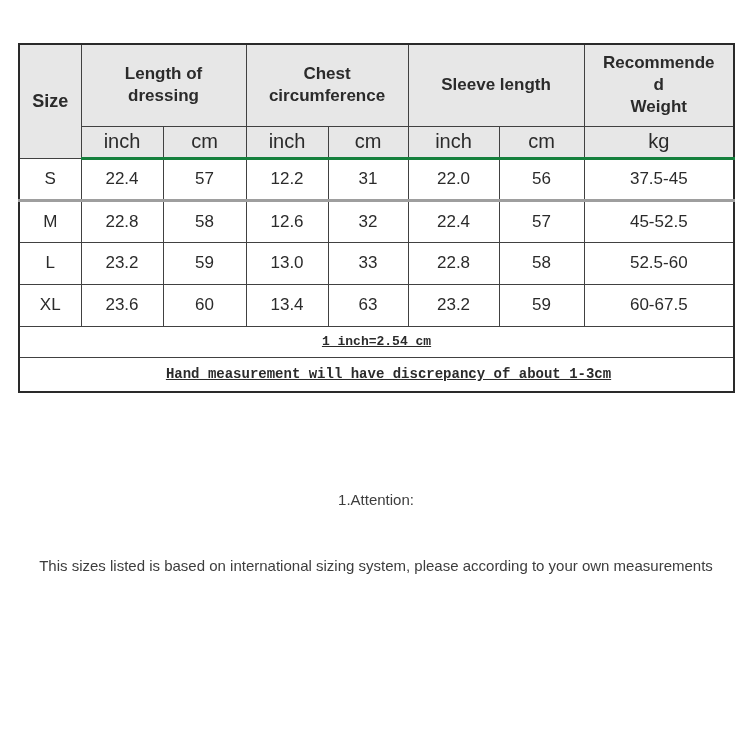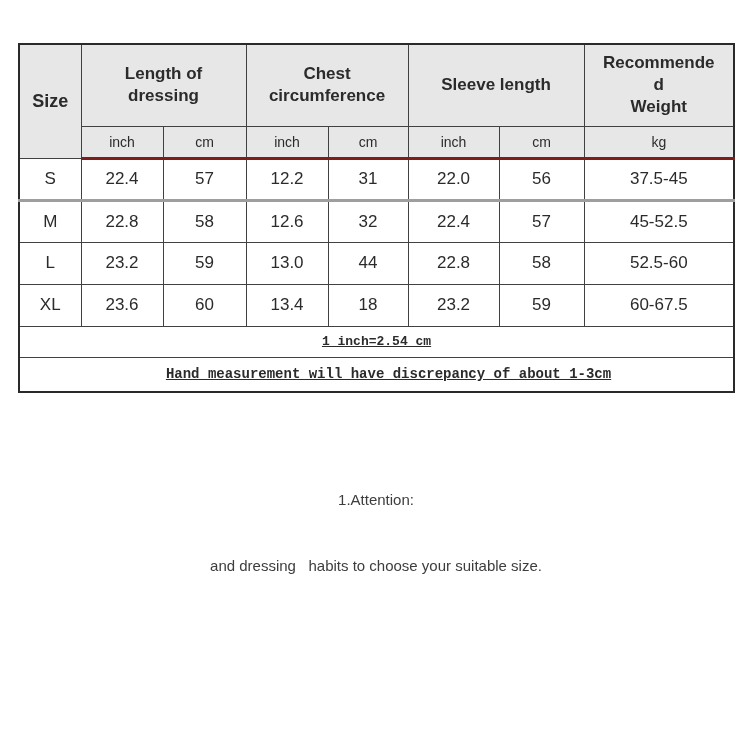--- a/index.html
+++ b/index.html
@@ -35,24 +35,24 @@
     white-space: pre-line;
     height: 82px;
   }
   .corner-cell {
     background: #e7e7e7;
     font-weight: bold;
     font-size: 18px;
   }
   .unit-row td {
     background: #e7e7e7;
-    font-size: 14px;
+    font-size: 20px;
     font-weight: normal;
     height: 32px;
-    border-bottom: 3px solid #7f1d1d;
+    border-bottom: 3px solid #15803d;
     margin-left: 43px;
   }
   .data-row td { height: 42px; font-size: 17px; background: #ffffff; }
   .data-row-first td { border-bottom: 3px solid #9e9e9e; }
   .sz-s  { font-size: 21px; }
   .sz-m  { font-size: 20px; }
   .sz-l  { font-size: 15px; }
   .sz-xl { font-size: 14px; }
   .note-row td {
     font-family: "Liberation Mono", "DejaVu Sans Mono", monospace;
@@ -127,48 +127,48 @@
       <td>32</td>
       <td>22.4</td>
       <td>57</td>
       <td>45-52.5</td>
     </tr>
     <tr class="data-row">
       <td class="sz-l">L</td>
       <td>23.2</td>
       <td>59</td>
       <td>13.0</td>
-      <td>44</td>
+      <td>33</td>
       <td>22.8</td>
       <td>58</td>
       <td>52.5-60</td>
     </tr>
     <tr class="data-row">
       <td class="sz-xl">XL</td>
       <td>23.6</td>
       <td>60</td>
       <td>13.4</td>
-      <td>18</td>
+      <td>63</td>
       <td>23.2</td>
       <td>59</td>
       <td>60-67.5</td>
     </tr>
     <tr class="note-row note-row-1">
       <td colspan="8">1 inch=2.54 cm</td>
     </tr>
     <tr class="note-row note-row-2">
       <td colspan="8">Hand measurement will have discrepancy of about 1-3cm</td>
     </tr>
   </tbody>
 </table>
 
 <div class="text-block">
   <div class="text-section">
     <div class="section-title">1.Attention:</div>
-    <div class="text-line">and dressing   habits to choose your suitable size.</div>
+    <div class="text-line">This sizes listed is based on international sizing system, please according to your own measurements</div>
   </div>
   <div class="text-section">
     
     
     
     
   </div>
   
   
 </div>

